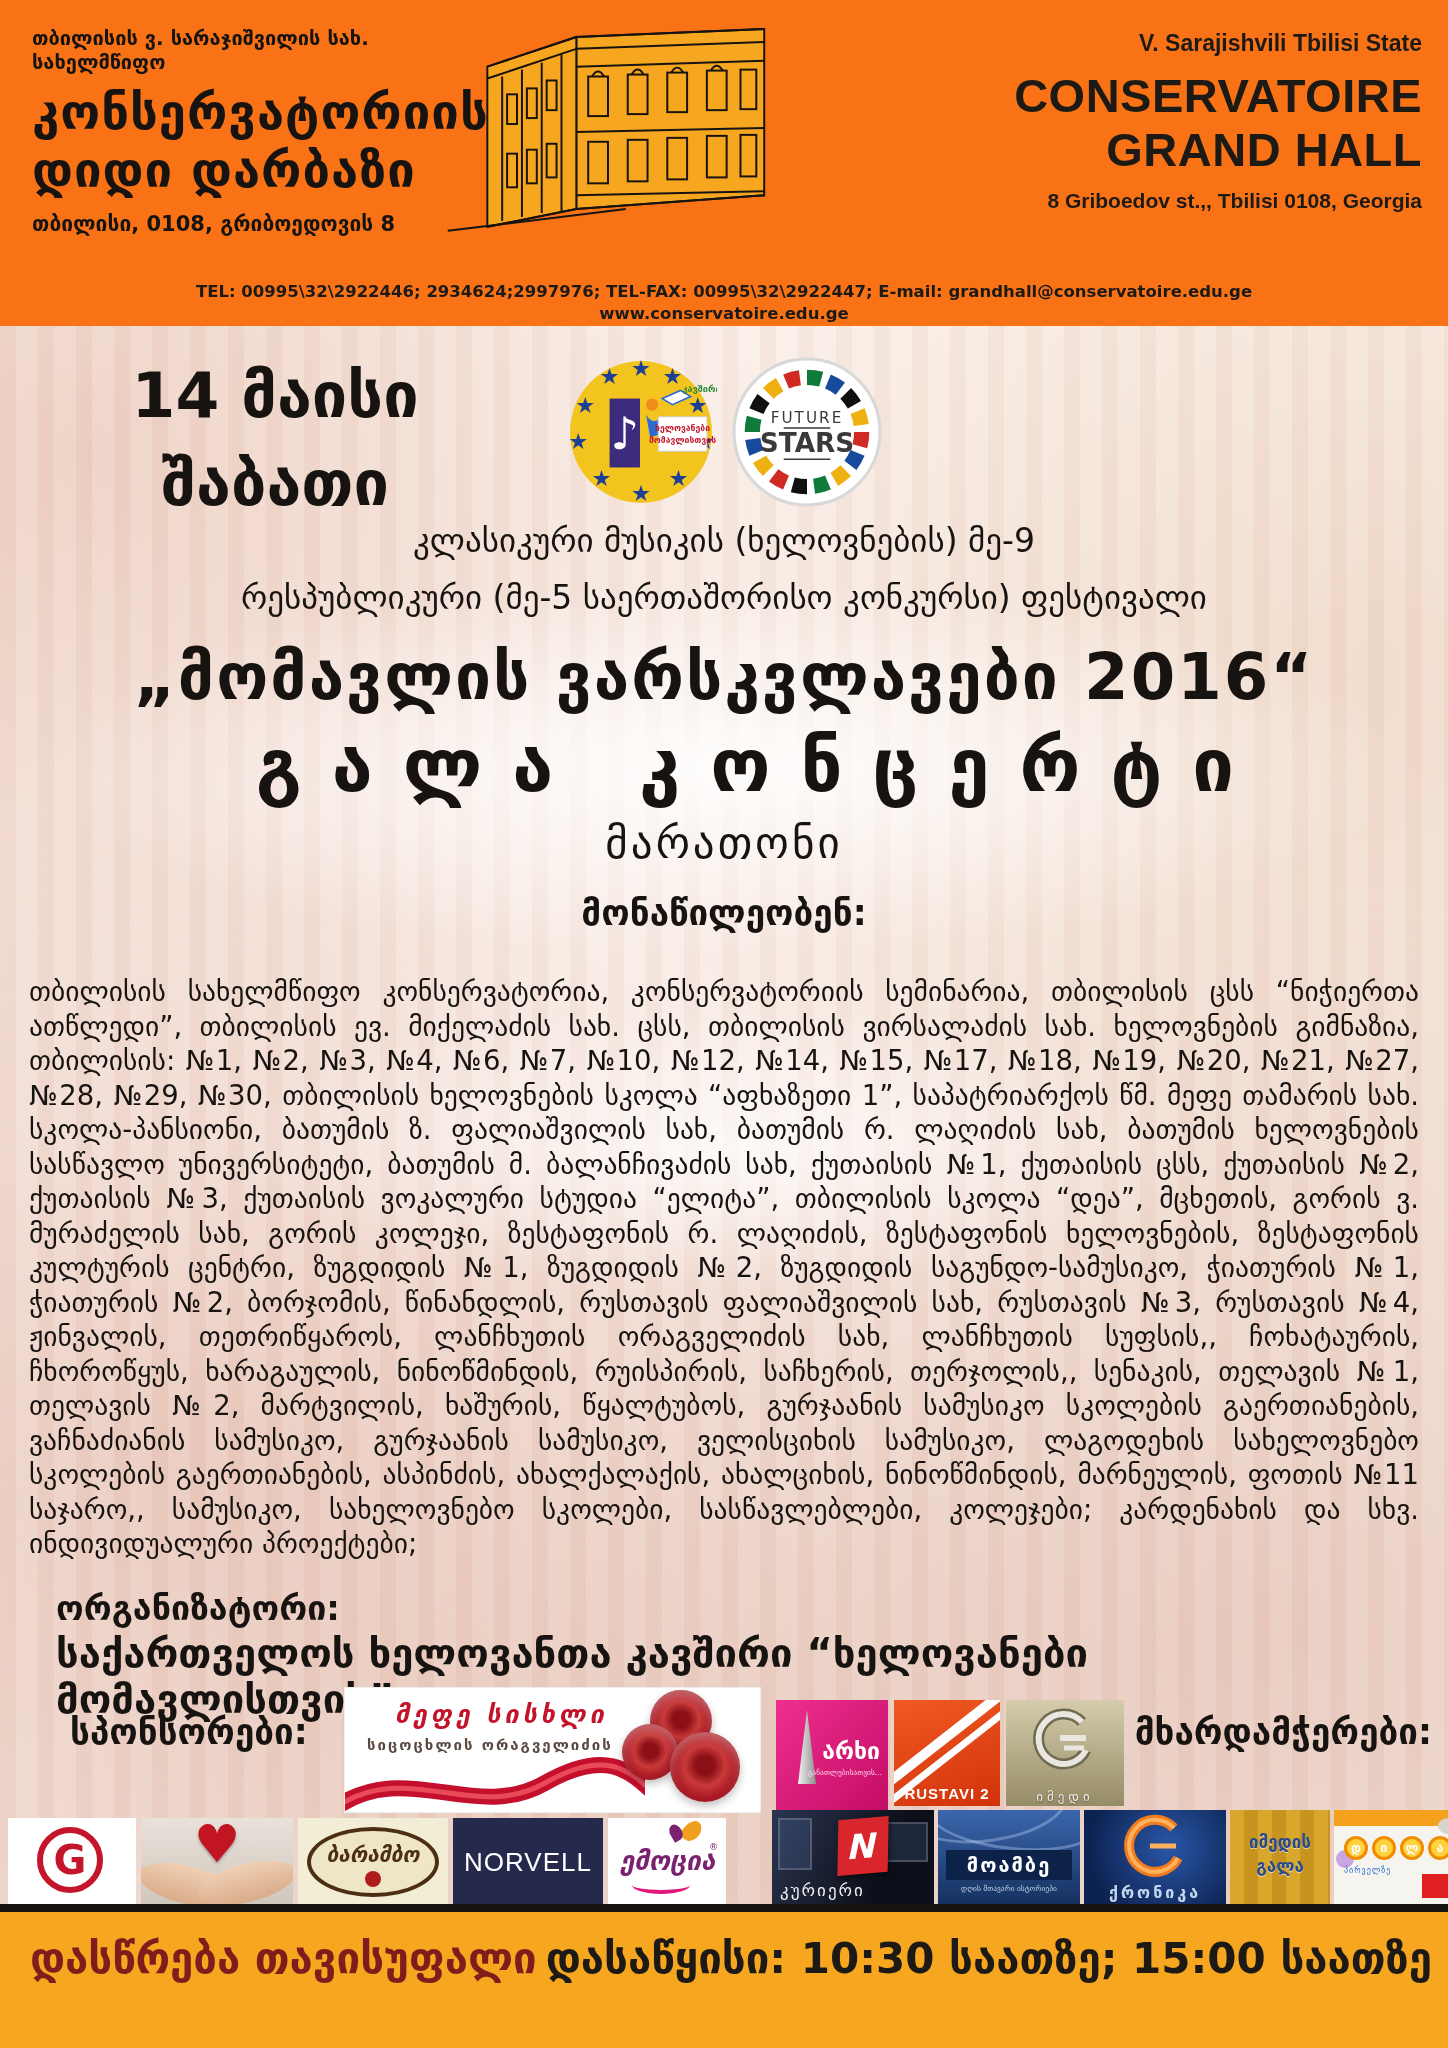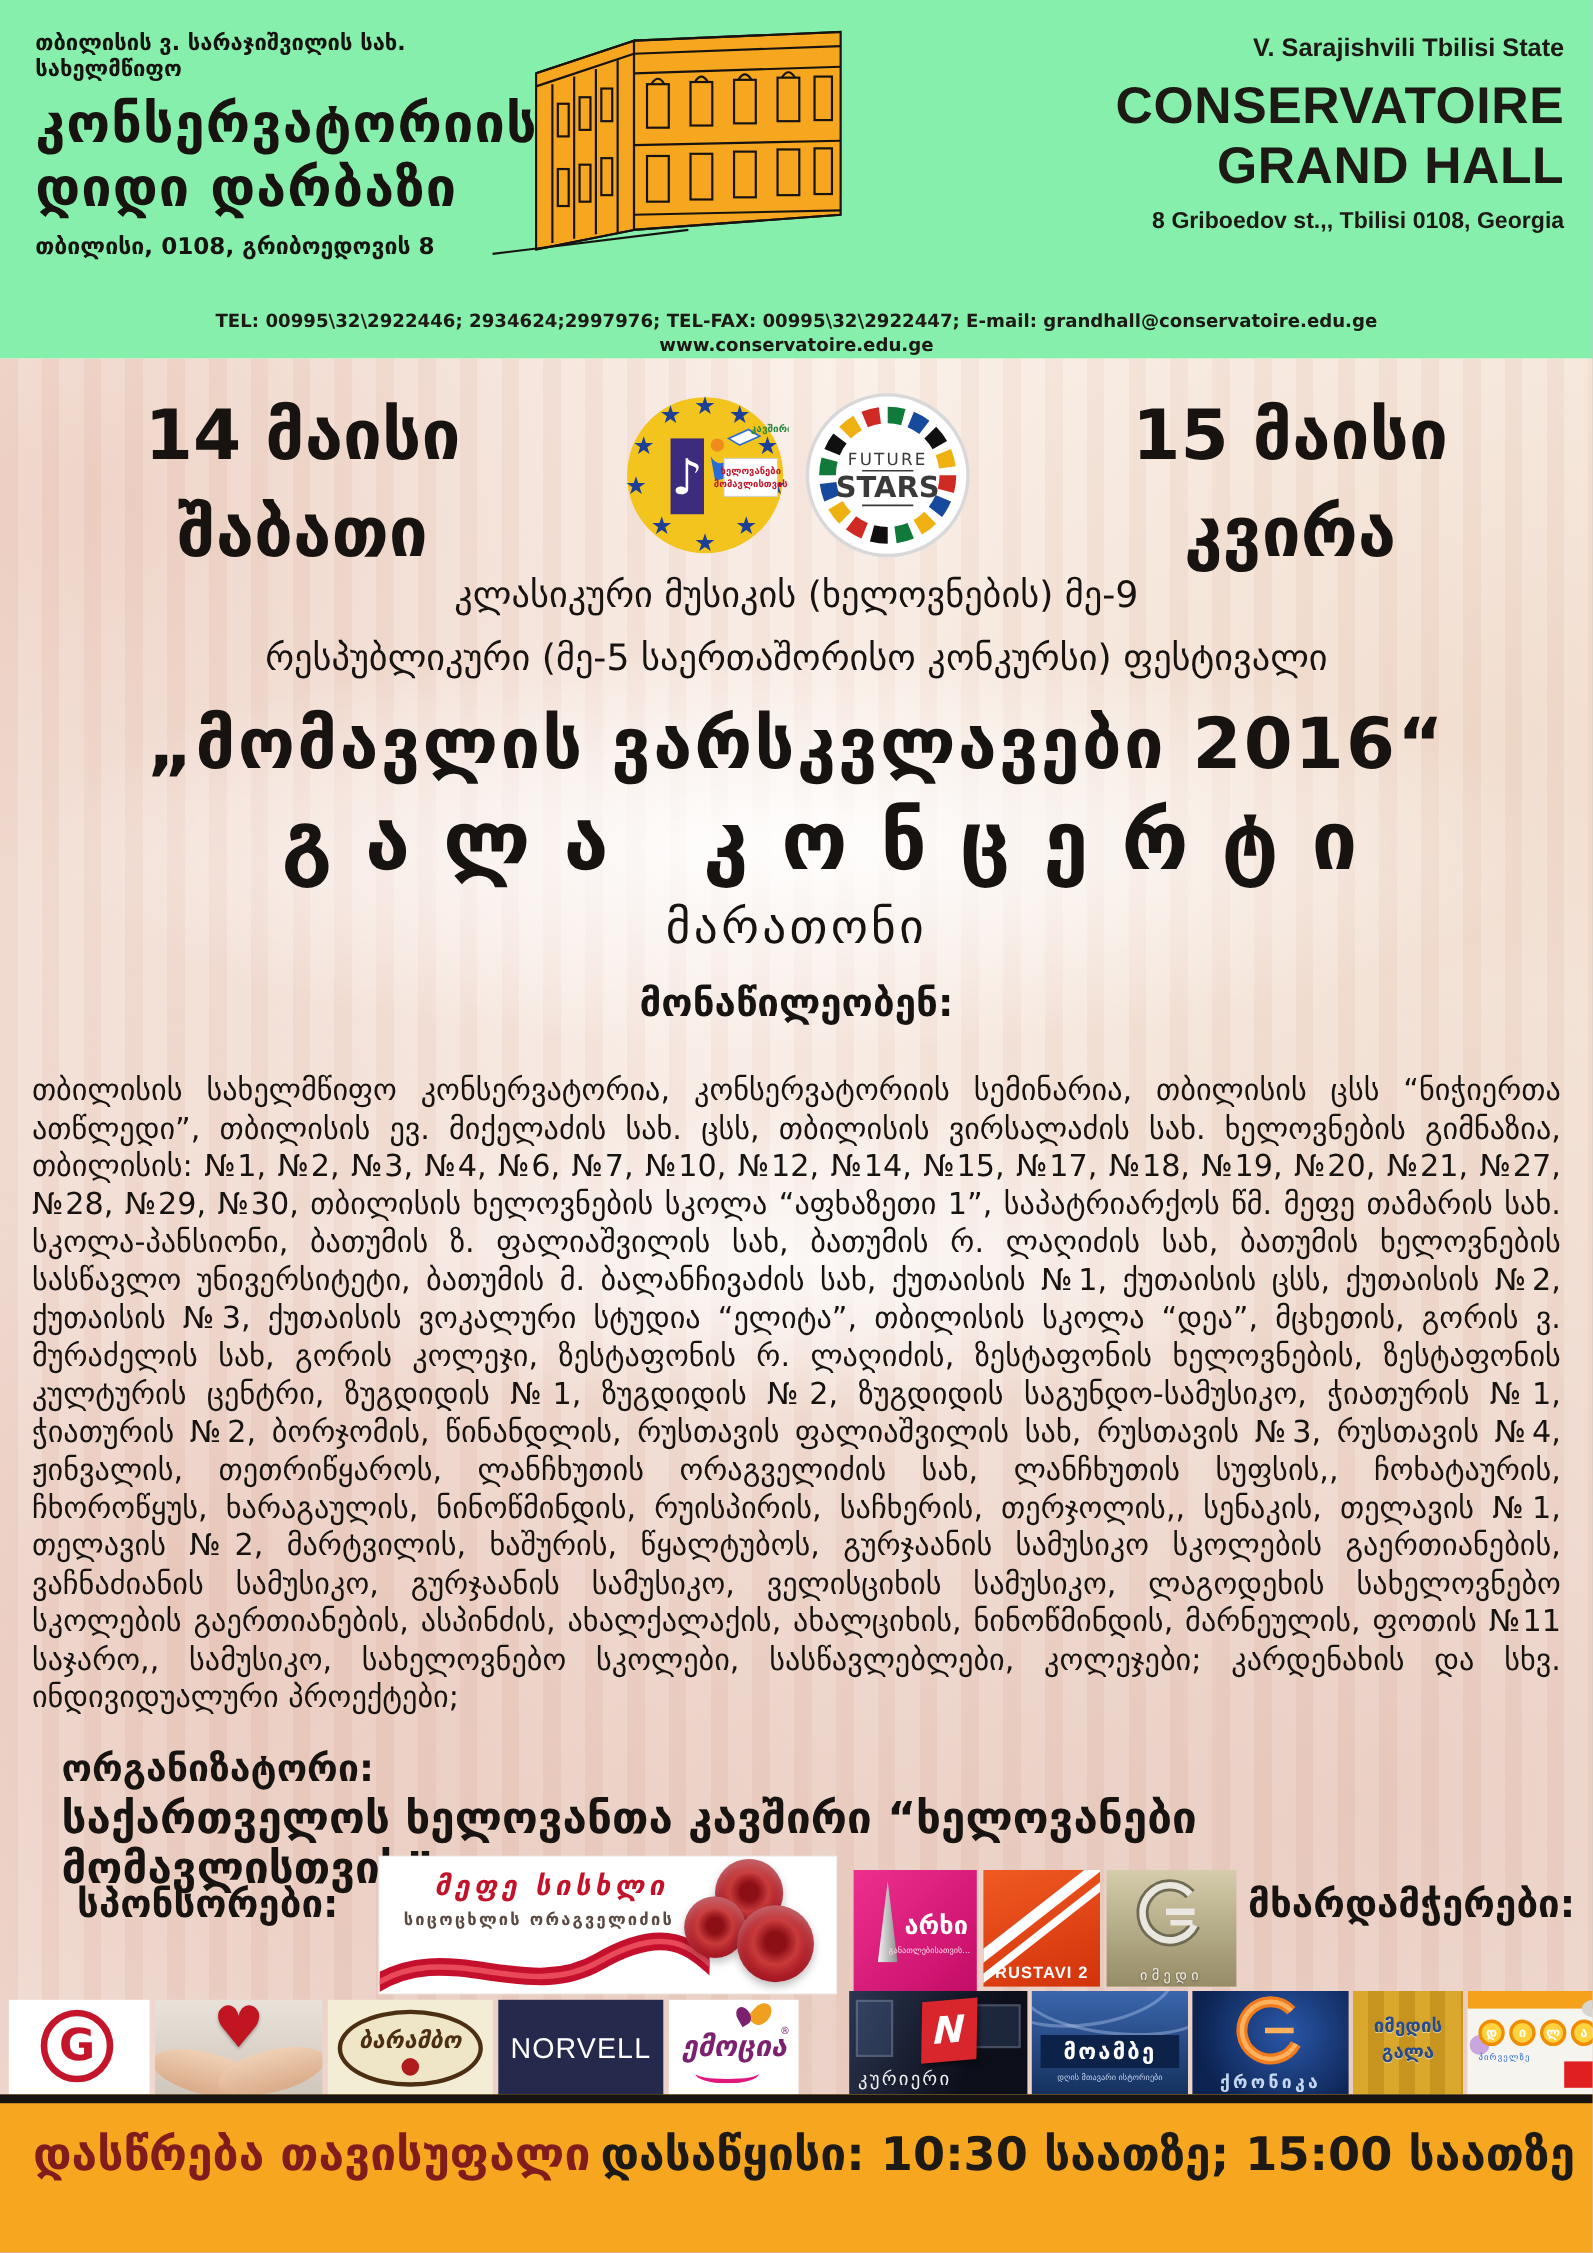--- a/index.html
+++ b/index.html
@@ -1,20 +1,20 @@
 <!DOCTYPE html>
 <html><head>
 <meta charset="utf-8">
 <style>
   * { margin:0; padding:0; box-sizing:border-box; }
   body { font-family:"DejaVu Sans", sans-serif; background:#555; }
   .poster { position:relative; width:1448px; height:2048px; margin:0 auto; background:#fdf6f1; overflow:hidden; }
 
   
-  .hdr { position:absolute; left:0; top:0; width:1448px; height:326px; background:#86efac; color:#1d1a16; }
+  .hdr { position:absolute; left:0; top:0; width:1448px; height:326px; background:#f97316; color:#1d1a16; }
   .hdr-left { position:absolute; left:32px; top:26px; width:430px; }
   .hdr-left .small { font-size:20px; font-weight:bold; }
   .hdr-left .big { font-size:49px; font-weight:800; line-height:1.18; letter-spacing:1px; }
   .hdr-left .addr { font-size:21px; font-weight:bold; margin-top:12px; }
   .hdr-left .small { margin-bottom:10px; }
   .hdr-building { position:absolute; left:428px; top:14px; width:356px; height:220px; }
   .hdr-right { position:absolute; right:26px; top:30px; width:480px; text-align:right; font-family:"Liberation Sans", sans-serif; }
   .hdr-right .small { font-size:23px; font-weight:bold; }
   .hdr-right .big { font-size:47px; font-weight:800; line-height:1.15; letter-spacing:0.5px; }
   .hdr-right .addr { font-size:21px; font-weight:bold; margin-top:12px; }
@@ -248,24 +248,20 @@
           <circle cx="75" cy="75" r="54" pathLength="100" stroke="#174a9c" stroke-dasharray="4.2 95.8" transform="rotate(292.5 75 75)"></circle>
           <circle cx="75" cy="75" r="54" pathLength="100" stroke="#101010" stroke-dasharray="4.2 95.8" transform="rotate(315 75 75)"></circle>
           <circle cx="75" cy="75" r="54" pathLength="100" stroke="#eeb111" stroke-dasharray="4.2 95.8" transform="rotate(337.5 75 75)"></circle>
         </g>
         <text x="75" y="66" font-size="15" letter-spacing="2" fill="#3a3a3a" text-anchor="middle">FUTURE</text>
         <line x1="52" y1="71" x2="98" y2="71" stroke="#3a3a3a" stroke-width="1.5"></line>
         <text x="75" y="95" font-size="26" font-weight="bold" fill="#3a3a3a" text-anchor="middle">STARS</text>
         <line x1="52" y1="102" x2="98" y2="102" stroke="#3a3a3a" stroke-width="1.5"></line>
       </svg>
     </div>
-    <div class="date-col">
-      <div>15 მაისი</div>
-      <div>კვირა</div>
-    </div>
   </div>
 
   <div class="festival ka">
     <div>კლასიკური მუსიკის (ხელოვნების) მე-9</div>
     <div>რესპუბლიკური (მე-5 საერთაშორისო კონკურსი) ფესტივალი</div>
   </div>
 
   <div class="title-main ka">„მომავლის ვარსკვლავები 2016“</div>
   <div class="title-gala ka">გალა კონცერტი</div>
   <div class="title-marathon ka">მარათონი</div>

